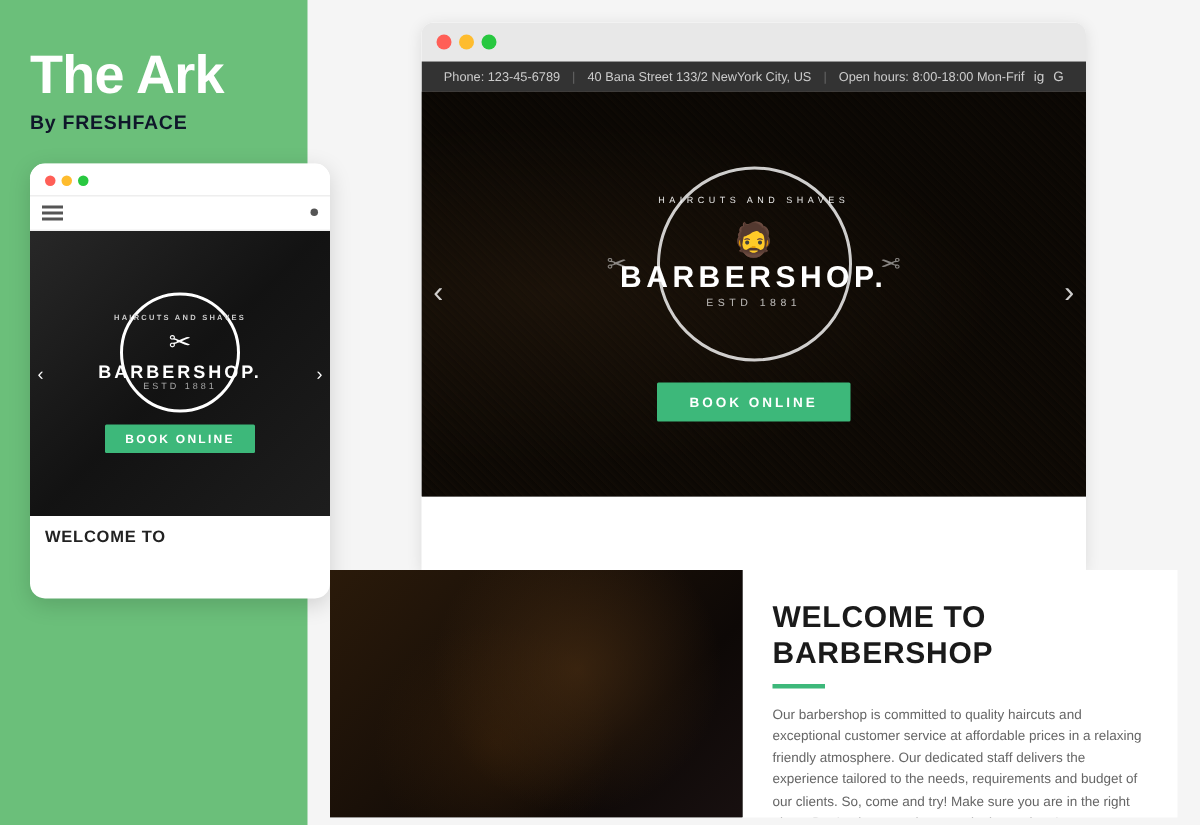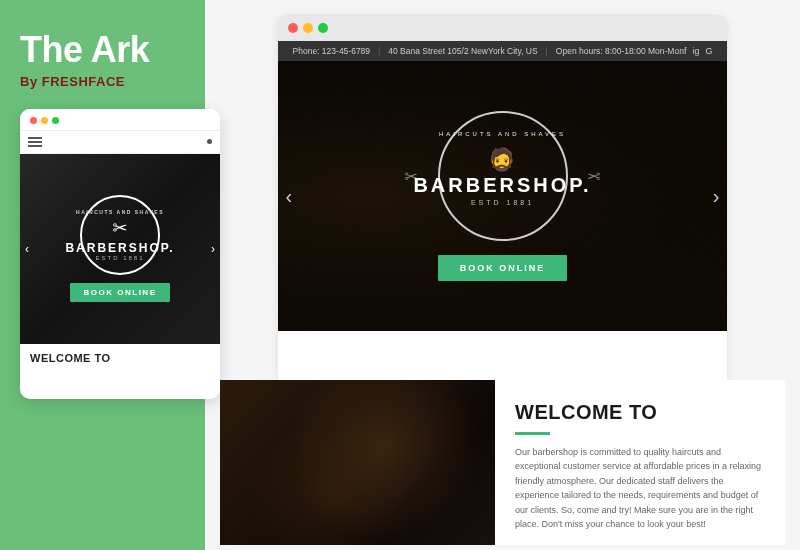--- a/index.html
+++ b/index.html
@@ -32,21 +32,21 @@
     }
 
     .theme-subtitle {
       color: #ffffff;
       font-size: 18px;
       font-weight: 400;
       margin-top: 2px;
     }
 
     .theme-by {
-      color: #7f1d1d;
+      color: #0f172a;
       font-size: 13px;
       font-weight: 600;
       letter-spacing: 0.5px;
       margin-top: 4px;
     }
 
     
     .mobile-preview {
       background: #ffffff;
       border-radius: 10px;
@@ -519,23 +519,23 @@
     <div class="browser-top-bar">
       <div class="browser-dot red"></div>
       <div class="browser-dot yellow"></div>
       <div class="browser-dot green"></div>
     </div>
 
     <div class="website-top-info">
       <div class="website-top-left">
         <span>Phone: 123-45-6789</span>
         <span class="top-sep">|</span>
-        <span>40 Bana Street 105/2 NewYork City, US</span>
+        <span>40 Bana Street 133/2 NewYork City, US</span>
         <span class="top-sep">|</span>
-        <span>Open hours: 8:00-18:00 Mon-Mon</span>
+        <span>Open hours: 8:00-18:00 Mon-Fri</span>
       </div>
       <div class="website-social">
         <span>f</span>
         <span>ig</span>
         <span>G</span>
       </div>
     </div>
 
 
     <div class="website-hero">
@@ -572,19 +572,20 @@
             radial-gradient(circle at 60% 40%, rgba(80,50,20,0.6) 0%, transparent 50%),
             radial-gradient(circle at 40% 70%, rgba(60,35,10,0.5) 0%, transparent 40%),
             linear-gradient(135deg, #2a1a0a 0%, #1a1008 40%, #0d0806 70%, #181010 100%);
         "></div>
       </div>
     </div>
 
     <div class="bottom-text">
       <div class="welcome-title">
         <span>WELCOME TO</span><br>
+        <span>BARBERSHOP</span>
       </div>
       <div class="welcome-divider"></div>
       <p class="welcome-desc">Our barbershop is committed to quality haircuts and exceptional customer service at affordable prices in a relaxing friendly atmosphere. Our dedicated staff delivers the experience tailored to the needs, requirements and budget of our clients. So, come and try! Make sure you are in the right place. Don't miss your chance to look your best!</p>
     </div>
   </div>
 
 </div>
 
 </body></html>

